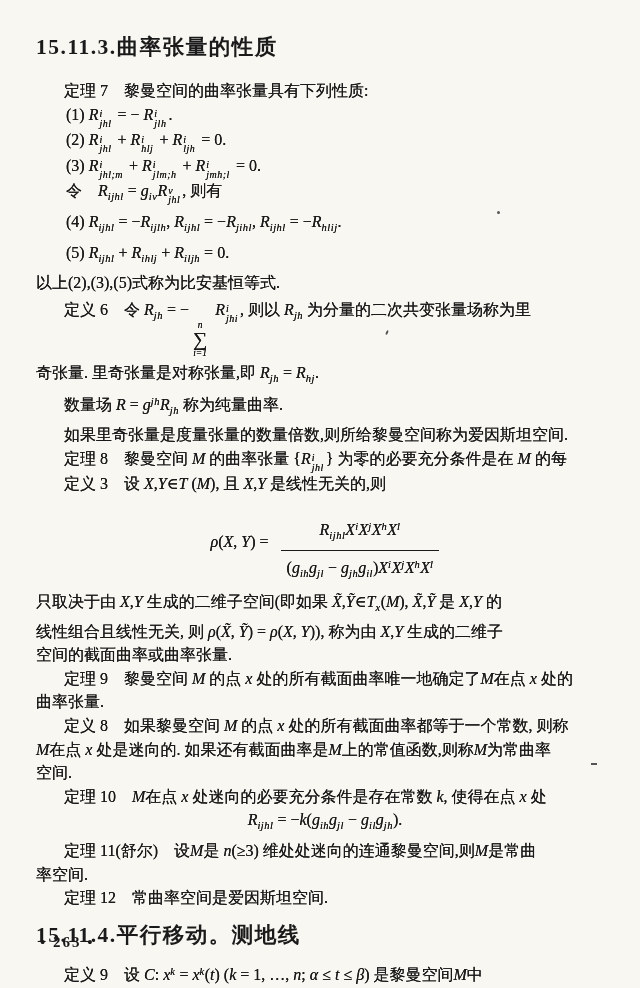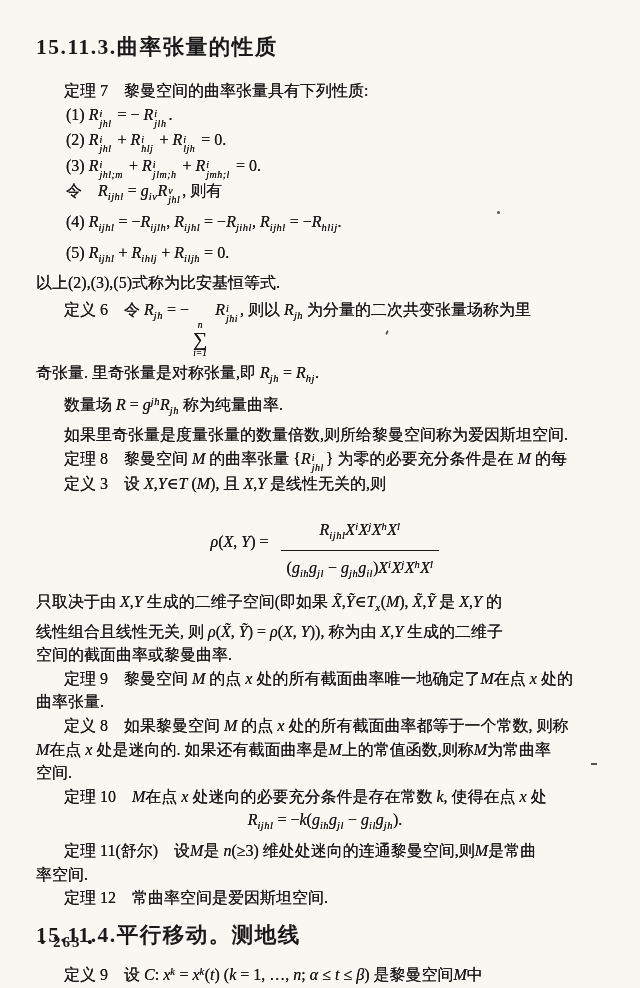--- a/index.html
+++ b/index.html
@@ -66,21 +66,21 @@
           <em>i=1</em>
         </span> <i>R</i><span class="st"><em>i</em><em>jhi</em></span>, 则以 <i>R</i><sub>jh</sub> 为分量的二次共变张量场称为<b>里</b></div>
       <div class="line "><b>奇张量</b>. 里奇张量是对称张量,即 <i>R</i><sub>jh</sub> = <i>R</i><sub>hj</sub>.</div>
       <div class="line ind">数量场 <i>R</i> = <i>g</i><sup>jh</sup><i>R</i><sub>jh</sub> 称为<b>纯量曲率</b>.</div>
       <div class="line ind">如果里奇张量是度量张量的数量倍数,则所给黎曼空间称为<b>爱因斯坦空间</b>.</div>
       <div class="line ind"><b>定理 8</b>　黎曼空间 <i>M</i> 的曲率张量 {<i>R</i><span class="st"><em>i</em><em>jhl</em></span>} 为零的必要充分条件是在 <i>M</i> 的每</div>
       <div class="line ind"><b>定义 3</b>　设 <i>X</i>,<i>Y</i>∈<i>T</i> (<i>M</i>), 且 <i>X</i>,<i>Y</i> 是线性无关的,则</div>
       <div class="line ceq tallpad"><i>ρ</i>(<i>X</i>, <i>Y</i>) = <span class="frac"><span class="nu"><i>R</i><sub>ijhl</sub><i>X</i><sup>i</sup><i>X</i><sup>j</sup><i>X</i><sup>h</sup><i>X</i><sup>l</sup></span><span class="de">(<i>g</i><sub>ih</sub><i>g</i><sub>jl</sub> − <i>g</i><sub>jh</sub><i>g</i><sub>il</sub>)<i>X</i><sup>i</sup><i>X</i><sup>j</sup><i>X</i><sup>h</sup><i>X</i><sup>l</sup></span></span></div>
       <div class="line ">只取决于由 <i>X</i>,<i>Y</i> 生成的二维子空间(即如果 <i>X̃</i>,<i>Ỹ</i>∈<i>T</i><sub>x</sub>(<i>M</i>), <i>X̃</i>,<i>Ỹ</i> 是 <i>X</i>,<i>Y</i> 的</div>
       <div class="line ">线性组合且线性无关, 则 <i>ρ</i>(<i>X̃</i>, <i>Ỹ</i>) = <i>ρ</i>(<i>X</i>, <i>Y</i>)), 称为由 <i>X</i>,<i>Y</i> 生成的二维子</div>
-      <div class="line ">空间的<b>截面曲率</b>或<b>黎曼曲率</b>.</div>
+      <div class="line ">空间的<b>截面曲率</b>或<b>曲率张量</b>.</div>
       <div class="line ind"><b>定理 9</b>　黎曼空间 <i>M</i> 的点 <i>x</i> 处的所有截面曲率唯一地确定了<i>M</i>在点 <i>x</i> 处的</div>
       <div class="line ">曲率张量.</div>
       <div class="line ind"><b>定义 8</b>　如果黎曼空间 <i>M</i> 的点 <i>x</i> 处的所有截面曲率都等于一个常数, 则称</div>
       <div class="line "><i>M</i>在点 <i>x</i> 处是<b>迷向的</b>.  如果还有截面曲率是<i>M</i>上的常值函数,则称<i>M</i>为<b>常曲率</b></div>
       <div class="line "><b>空间</b>.</div>
       <div class="line ind"><b>定理 10</b>　<i>M</i>在点 <i>x</i> 处迷向的必要充分条件是存在常数 <i>k</i>, 使得在点 <i>x</i> 处</div>
       <div class="line ceq"><i>R</i><sub>ijhl</sub> = −<i>k</i>(<i>g</i><sub>ih</sub><i>g</i><sub>jl</sub> − <i>g</i><sub>il</sub><i>g</i><sub>jh</sub>).</div>
       <div class="line ind"><b>定理 11</b>(舒尔)　设<i>M</i>是 <i>n</i>(≥3) 维处处迷向的连通黎曼空间,则<i>M</i>是常曲</div>
       <div class="line ">率空间.</div>
       <div class="line ind"><b>定理 12</b>　常曲率空间是爱因斯坦空间.</div>

